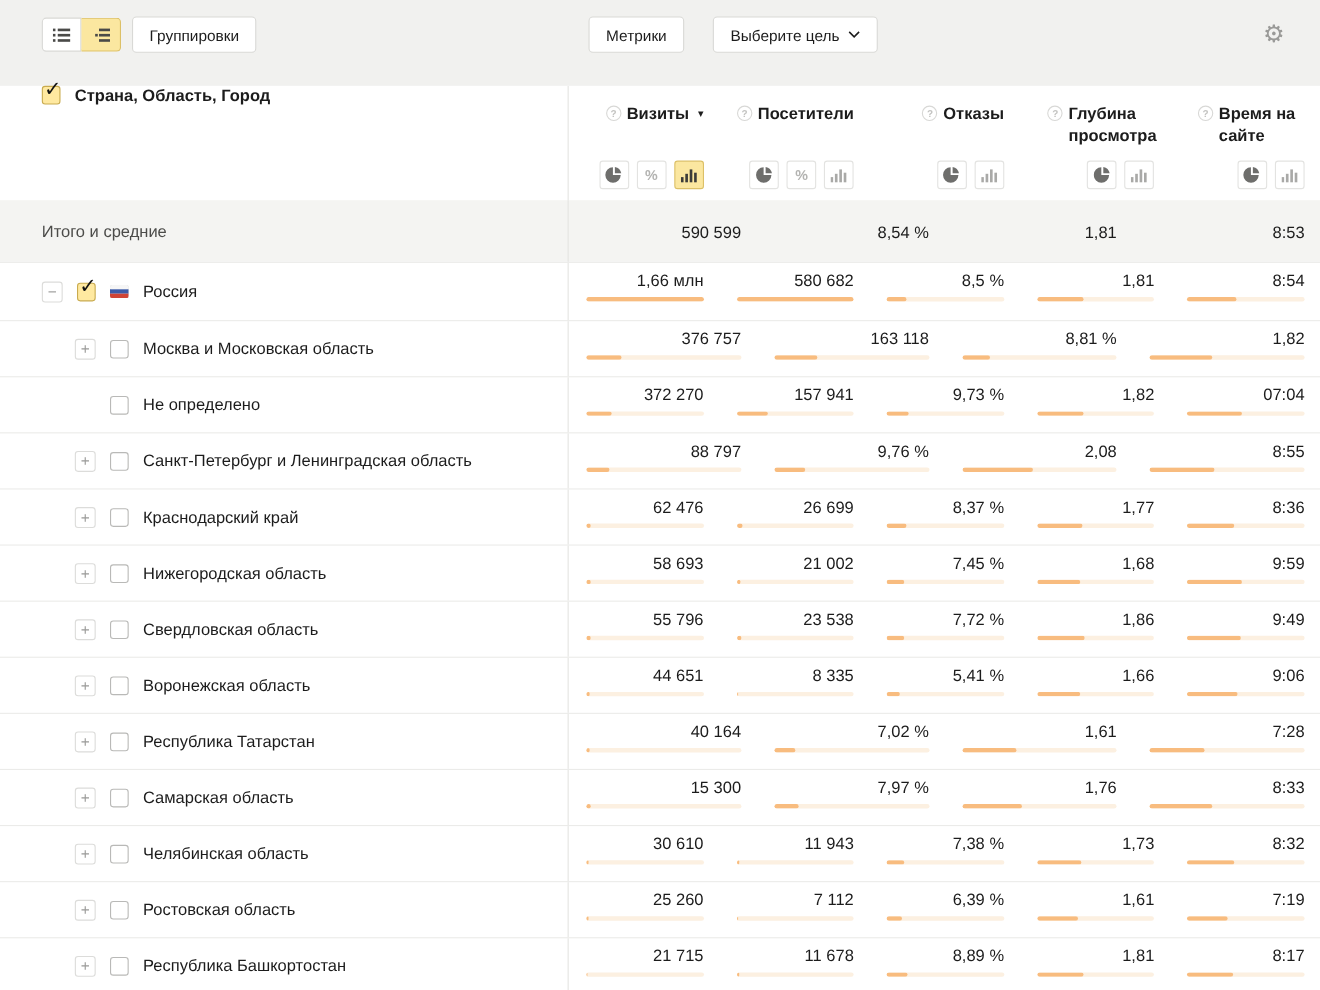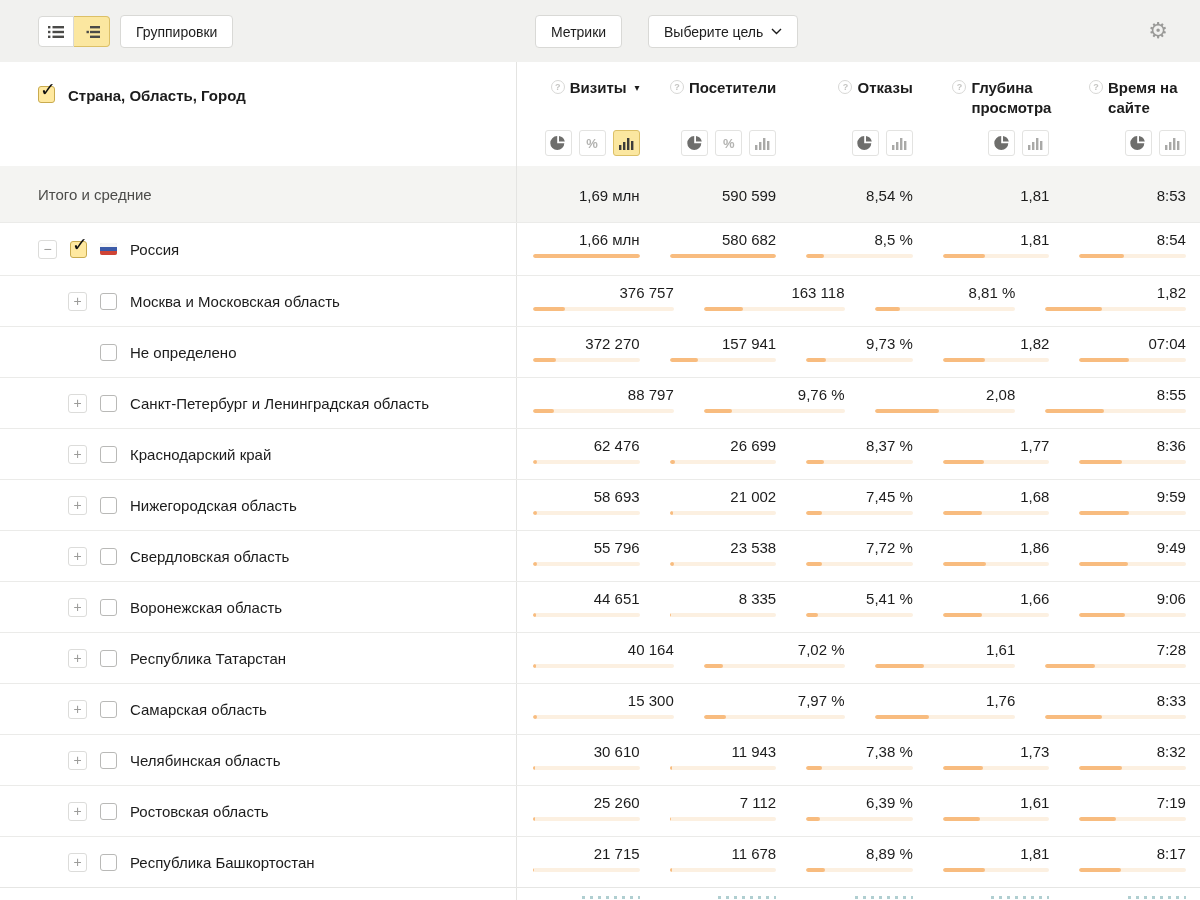--- a/index.html
+++ b/index.html
@@ -1,20 +1,20 @@
 <!DOCTYPE html>
 <html><head>
 <meta charset="utf-8">
 <style>
   * { margin:0; padding:0; box-sizing:border-box; }
   html,body { width:1200px; height:900px; overflow:hidden; background:#fff;
     font-family:"Liberation Sans","DejaVu Sans",sans-serif; color:#1c1c1c; }
 
   
-  .toolbar { position:relative; height:62px; background:#f1f1ef; }
+  .toolbar { position:relative; height:78px; background:#f1f1ef; }
   .seg { position:absolute; left:38px; top:16px; display:flex; }
   .seg-btn { width:36px; height:31px; background:#fff; border:1px solid #d9d9d6;
     display:flex; align-items:center; justify-content:center; cursor:pointer; }
   .seg-btn:first-child { border-radius:4px 0 0 4px; }
   .seg-btn:last-child { border-radius:0 4px 4px 0; border-left:none; }
   .seg-btn.active { background:#fbe7a0; border-color:#dcc067; }
   .btn { height:33px; background:#fff; border:1px solid #d9d9d6; border-radius:4px;
     font-family:inherit; font-size:14px; color:#1c1c1c; padding:0 15px; cursor:pointer;
     display:inline-flex; align-items:center; gap:8px; }
   .btn-groupings { position:absolute; left:120px; top:15px; }
@@ -25,21 +25,21 @@
 
   
   .trow { display:flex; background:#fff; }
   .left-cell { width:517px; flex:0 0 517px; border-right:1px solid #e4e4e2;
     display:flex; align-items:center; gap:13px; padding-left:38px; }
   .dcell { flex:1 1 0; padding:8px 14px 0 16px; text-align:right;
     display:flex; flex-direction:column; min-width:0; }
 
   
   .thead { height:104px; }
-  .thead .left-cell { align-items:flex-start; padding-top:24px; }
+  .thead .left-cell { align-items:flex-start; }
   .dim-label { font-size:15px; font-weight:bold; margin-top:1px; }
   .col-head { flex:1 1 0; padding:16px 14px 10px 6px; display:flex; flex-direction:column;
     align-items:flex-end; min-width:0; }
   .col-title { display:flex; align-items:flex-start; gap:5px; font-size:15px;
     font-weight:bold; text-align:left; line-height:1.35; cursor:pointer; }
   .qmark { width:14px; height:14px; border:1px solid #d8d8d6; border-radius:50%;
     color:#c4c4c2; font-size:9px; font-weight:bold; display:inline-flex; flex:0 0 14px;
     align-items:center; justify-content:center; margin-top:2px; }
   .sort-arrow { font-size:10px; margin-left:3px; margin-top:3px; }
   .toggles { margin-top:auto; display:flex; gap:7px; }
@@ -282,23 +282,20 @@
         </div>
       </div>
     </div>
   </div>
 
 <div class="trow totals">
   <div class="left-cell">
     <span class="totals-label">Итого и средние</span>
   </div>
   <div class="dcell">
-      <span class="val">1,69 млн</span>
-    </div>
-  <div class="dcell">
       <span class="val">590 599</span>
     </div>
   <div class="dcell">
       <span class="val">8,54 %</span>
     </div>
   <div class="dcell">
       <span class="val">1,81</span>
     </div>
   <div class="dcell">
       <span class="val">8:53</span>

